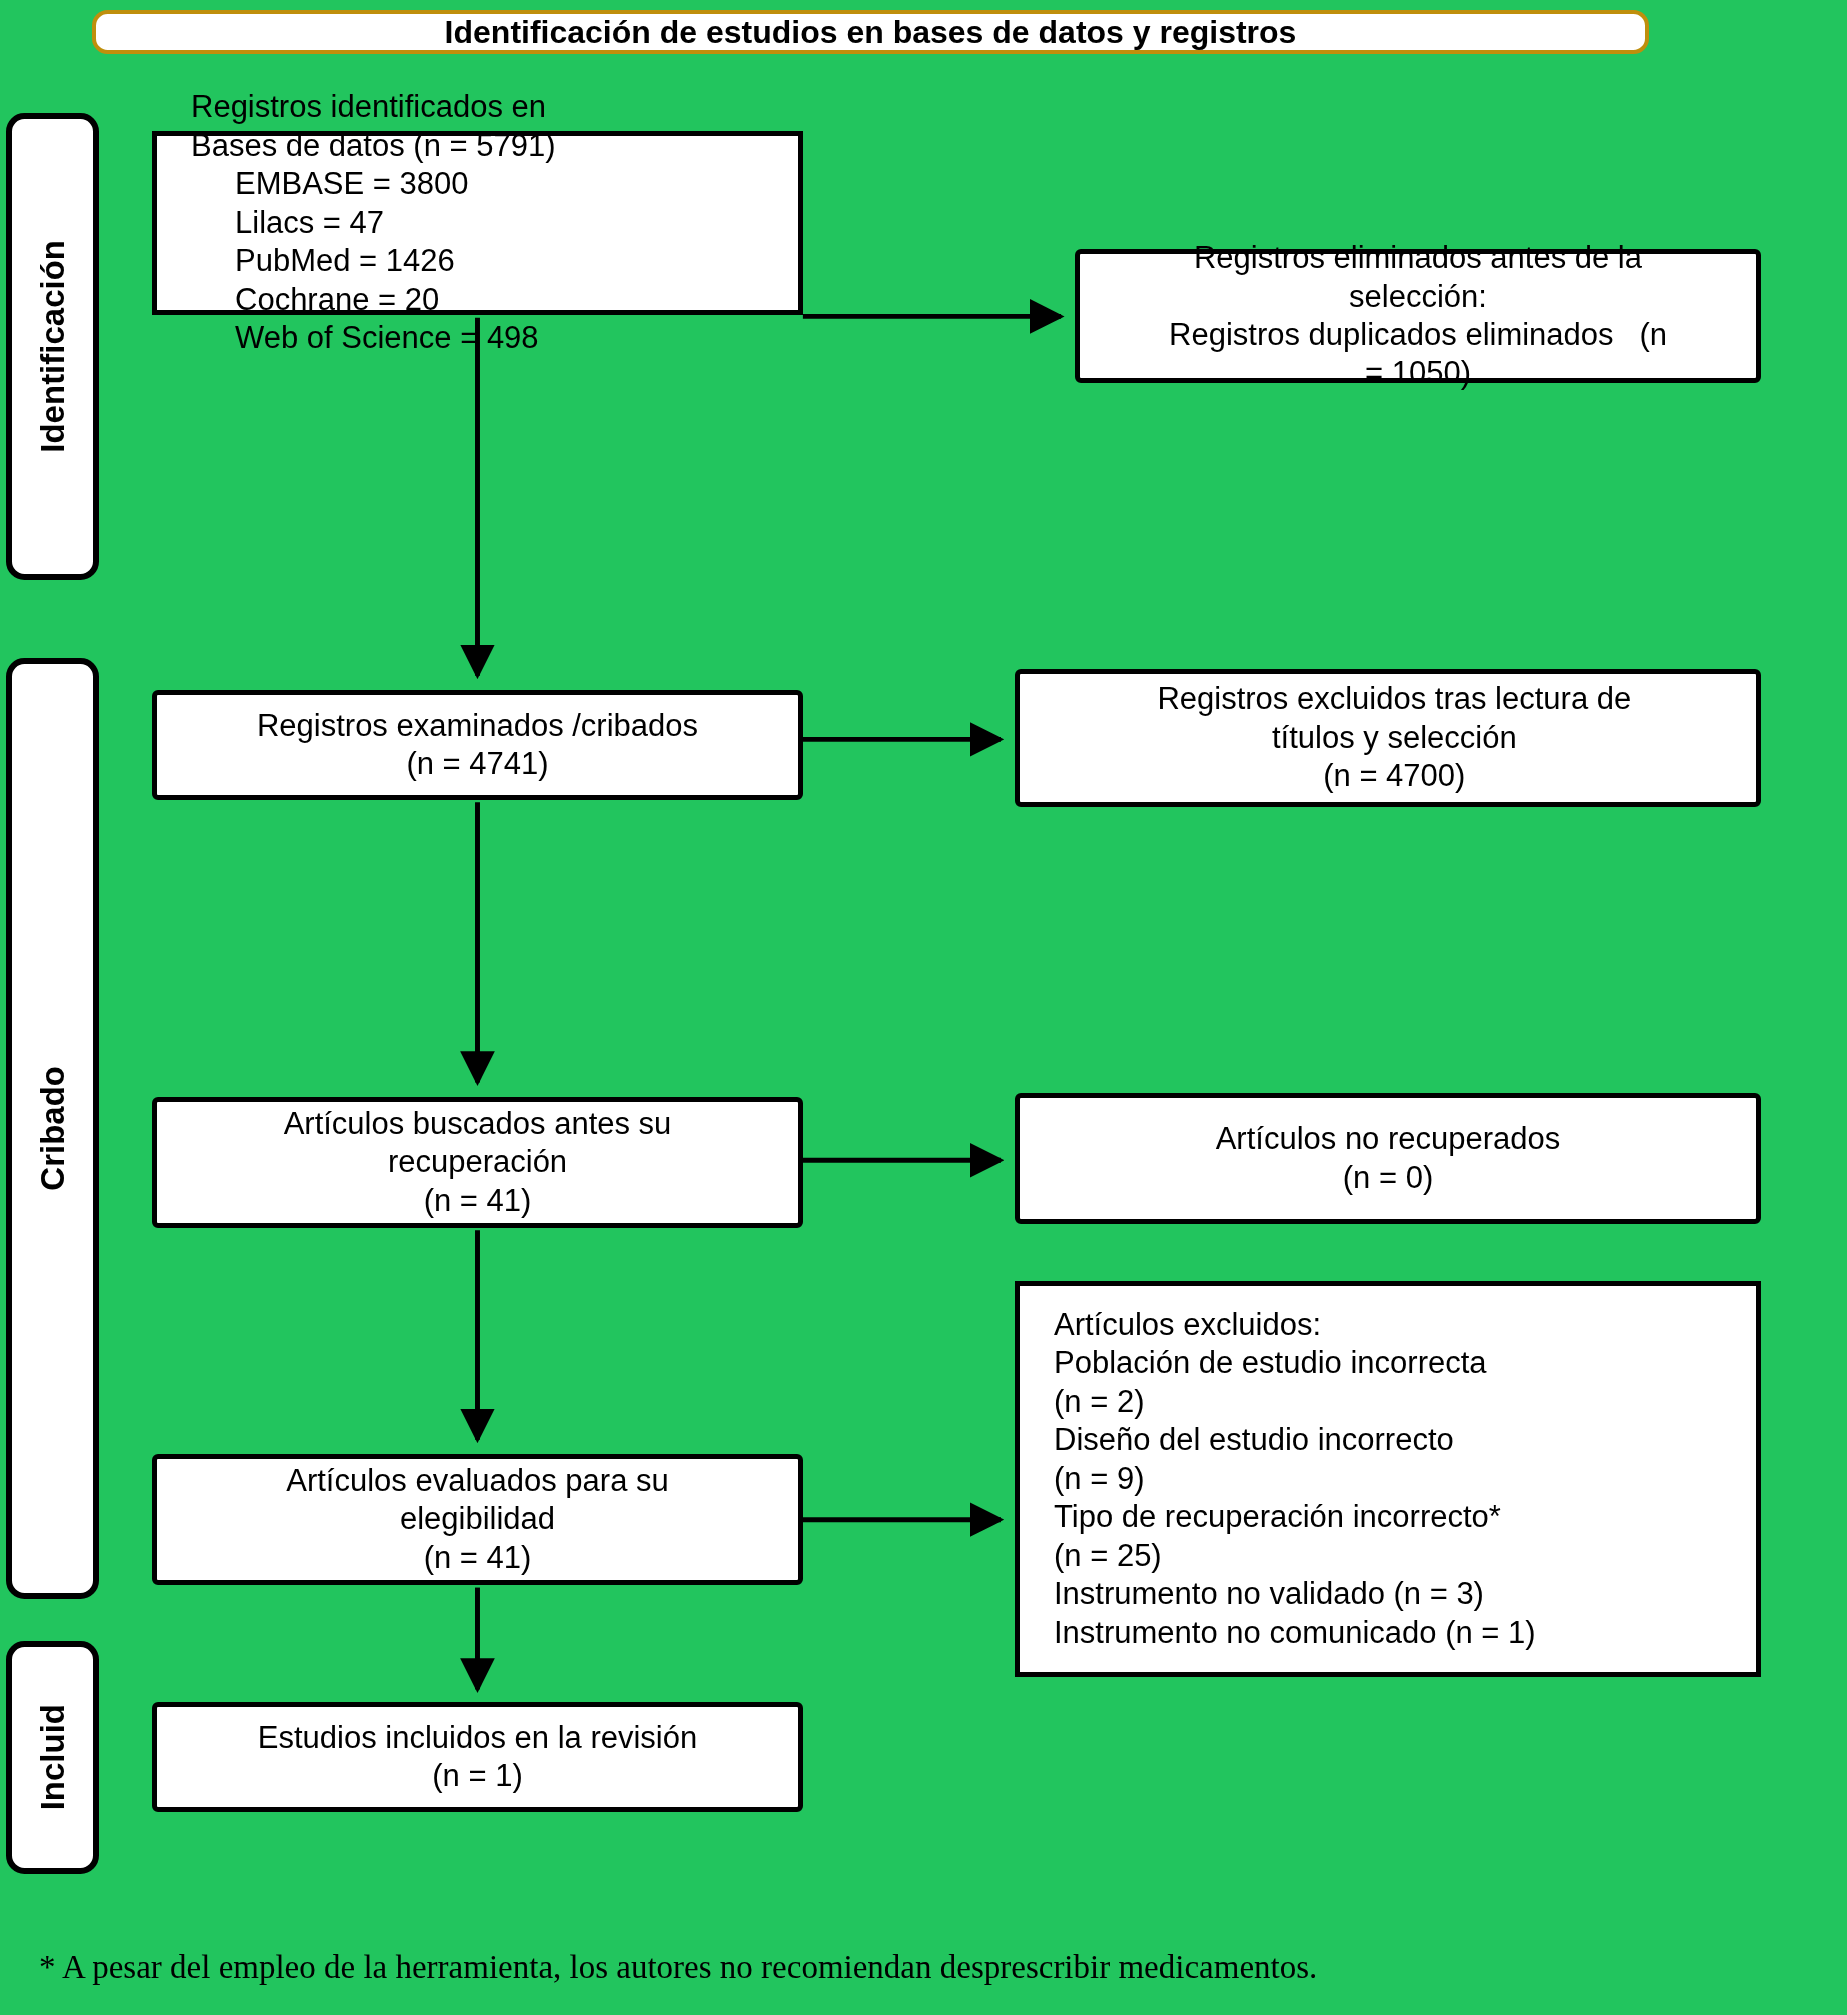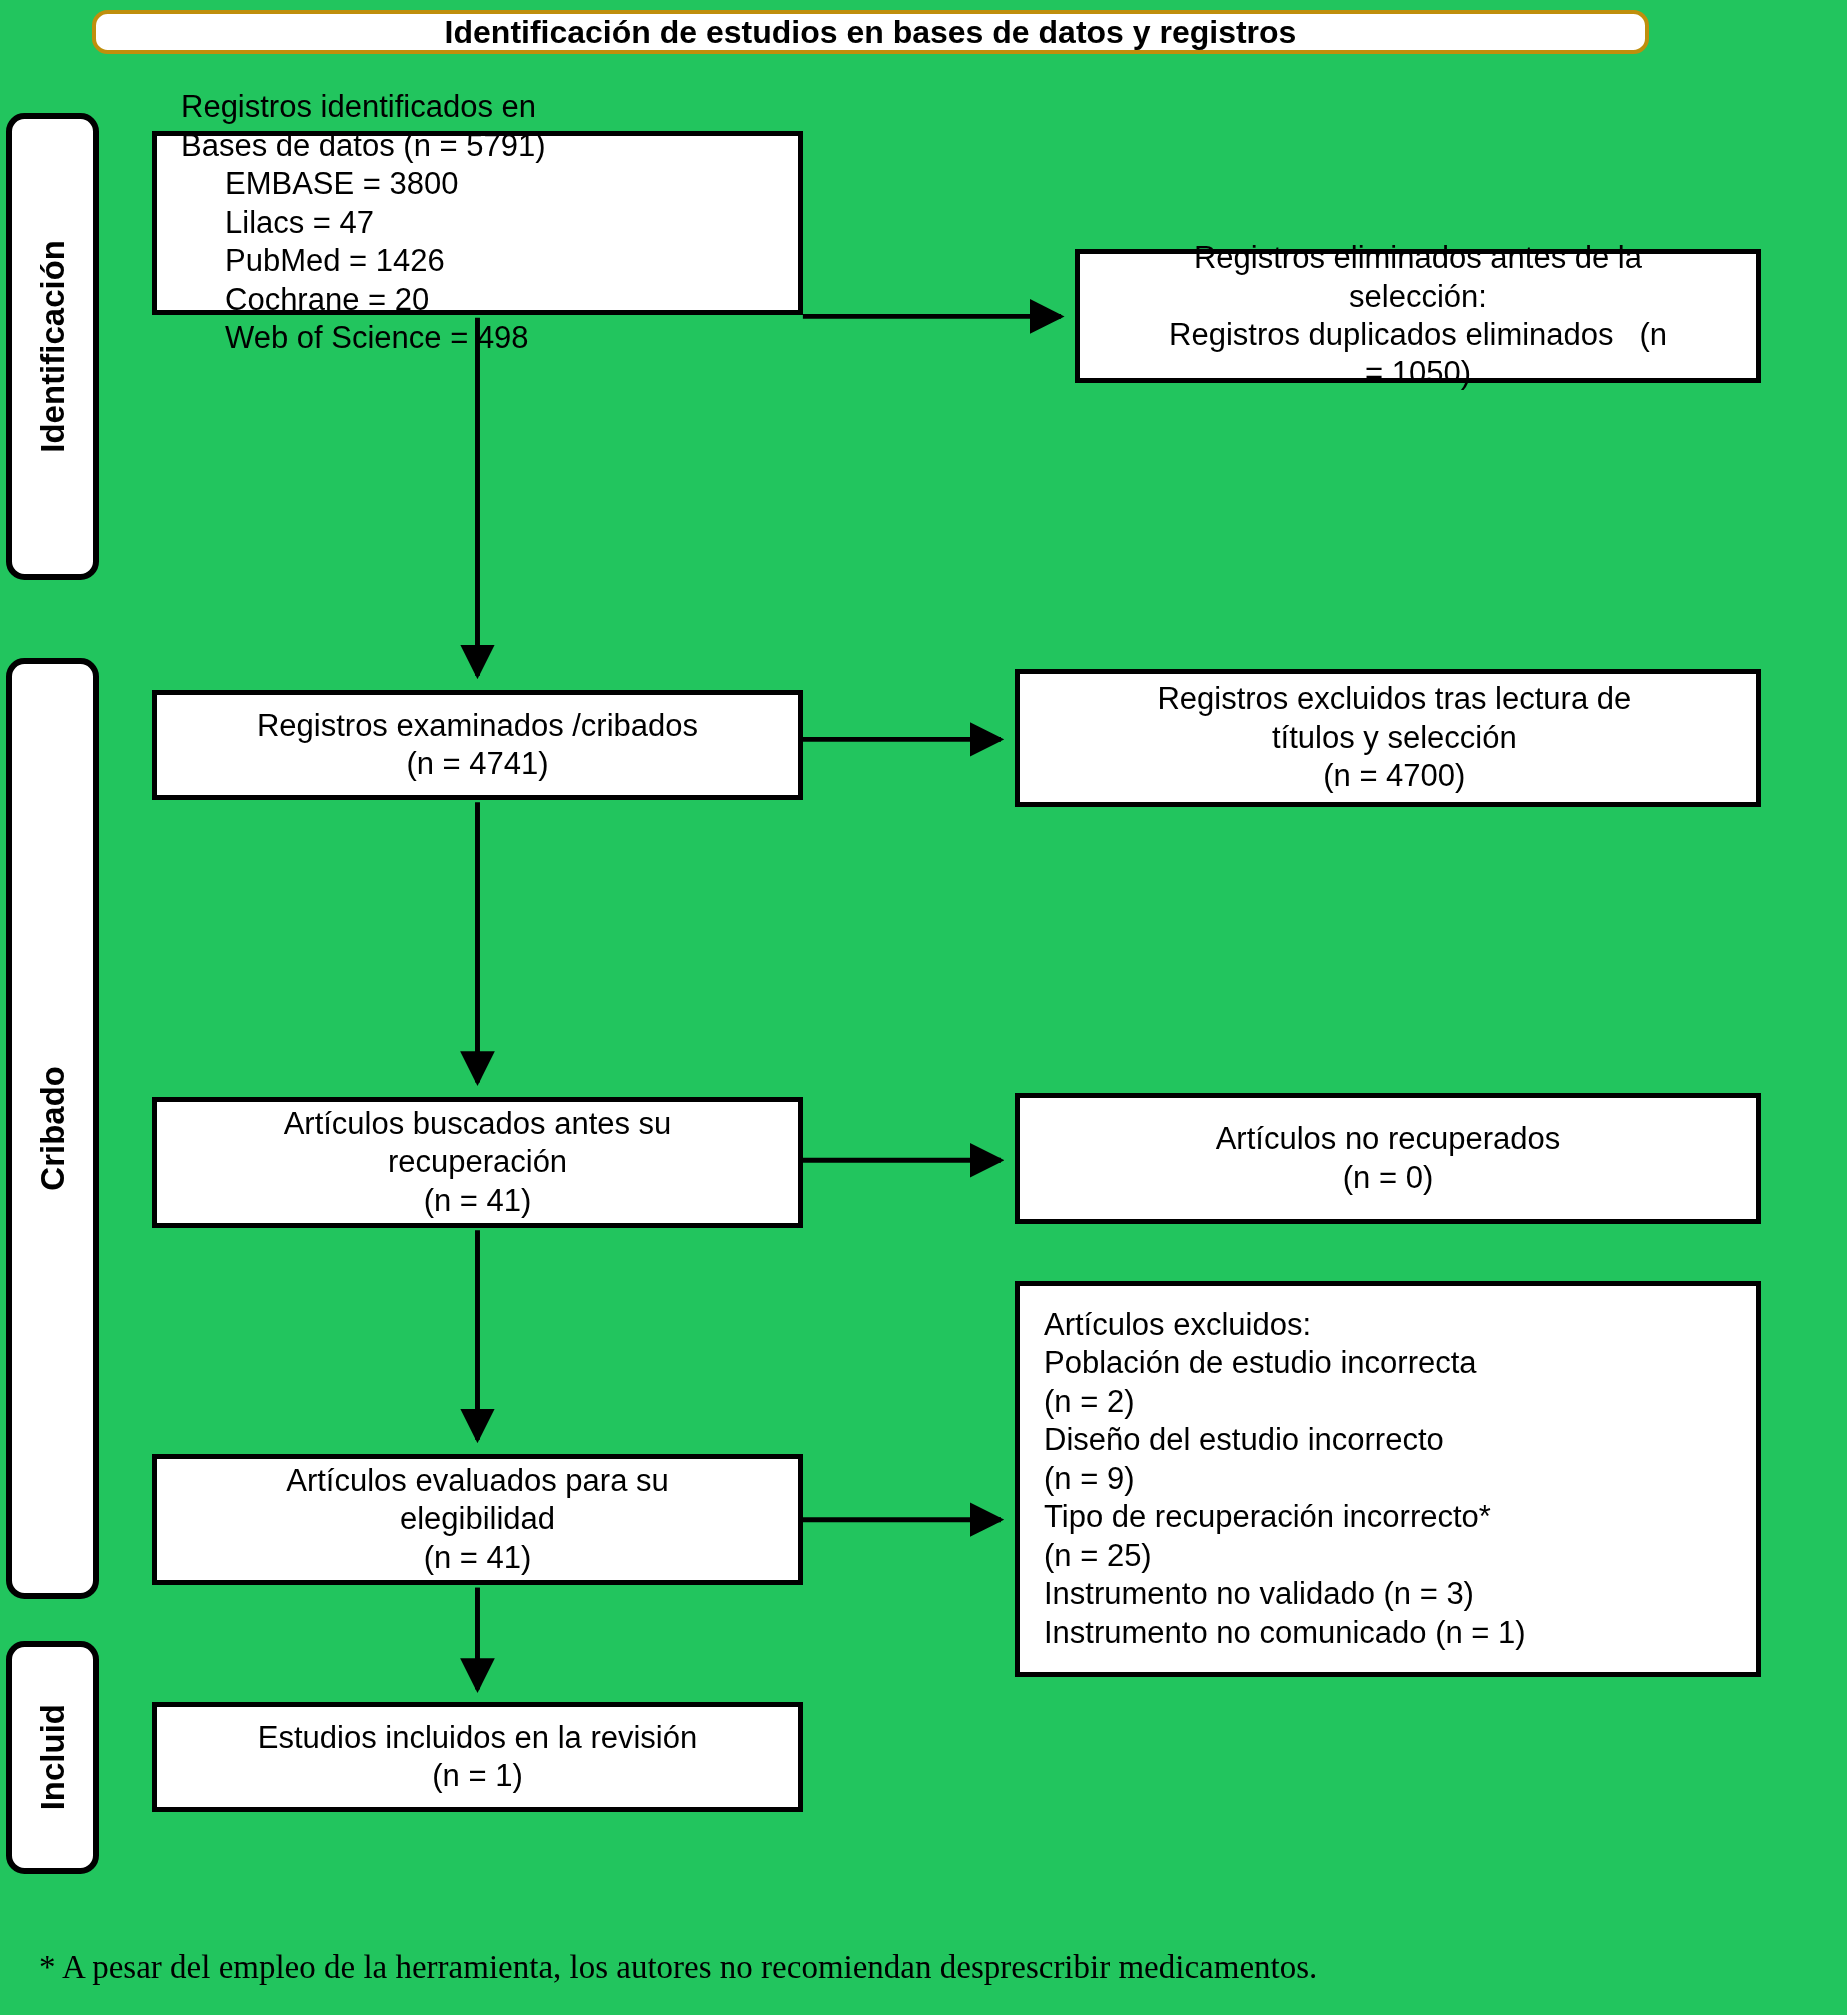--- a/index.html
+++ b/index.html
@@ -72,23 +72,23 @@
     border: 5.7px solid #000000;
     box-sizing: border-box;
     background: #ffffff;
     display: flex;
     flex-direction: column;
     justify-content: center;
     font-size: 31px;
     line-height: 1.24;
   }
   .box .line { white-space: pre; }
-  .box.center { align-items: center; text-align: center; }
+  .box.center { align-items: center; text-align: center; border-radius: 6px; }
   .box.left   { align-items: flex-start; text-align: left; }
-  .box.pad-l  { padding-left: 24px; }
+  .box.pad-l  { padding-left: 34px; }
   .box.pad-c  { padding: 0 18.4px; }
   .indent { padding-left: 44px; display: block; }
 
   
   #box-identified  { left: 152px;  top: 131px;  width: 651px;  height: 184px; }
   #box-removed     { left: 1075px; top: 249px;  width: 686px;  height: 134px; }
   #box-screened    { left: 152px;  top: 690px;  width: 651px;  height: 110px; }
   #box-excluded-ta { left: 1015px; top: 669px;  width: 746px; height: 138px; padding-left: 31px; }
   #box-sought      { left: 152px;  top: 1097px; width: 651px;  height: 131px; }
   #box-notretrieved{ left: 1015px; top: 1093px; width: 746px; height: 131px; }

